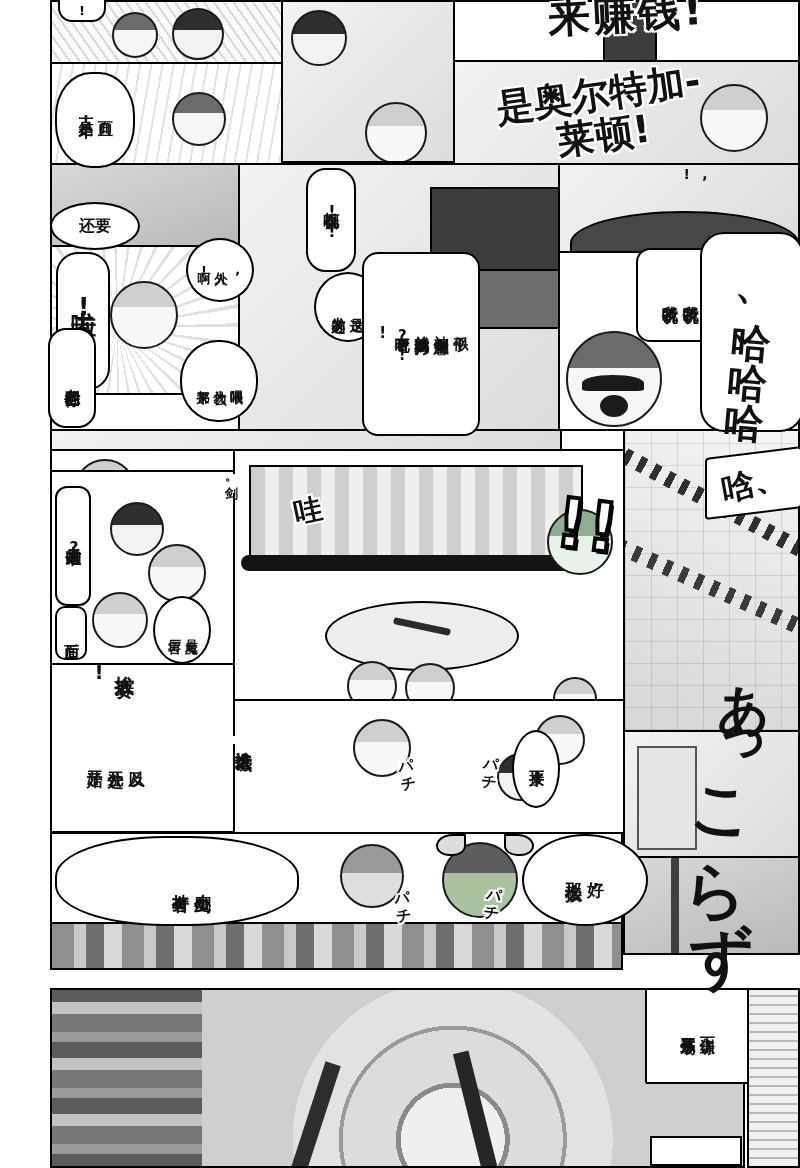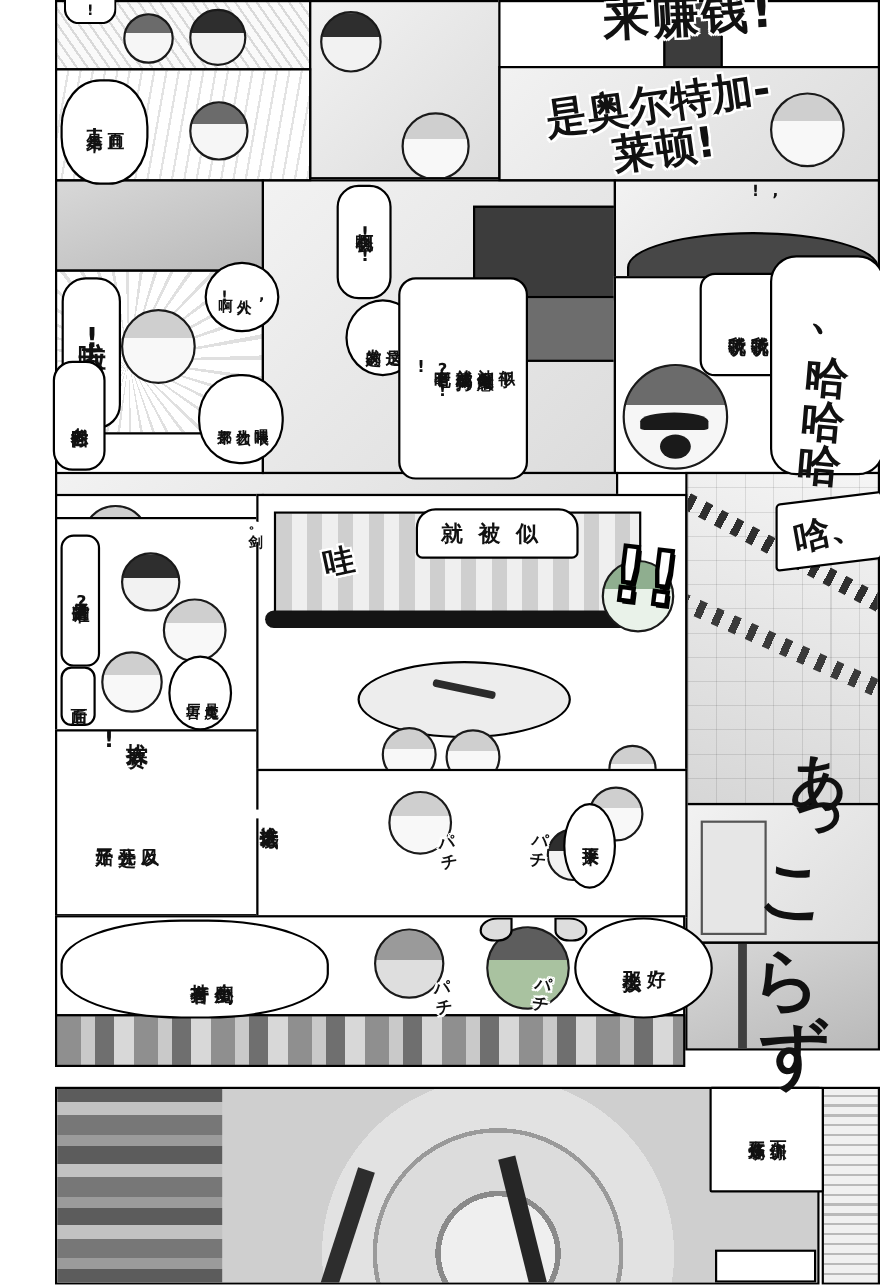--- a/index.html
+++ b/index.html
@@ -159,20 +159,23 @@
     <span class="vt" style="font-size:15px;">而且
 是第一个!</span>
   </div>
 
   <div class="ht sfx outline-w" style="left:548px;top:-14px;font-size:42px;letter-spacing:3px;transform:rotate(-3deg);">来赚钱!</div>
 
 
   <div class="ht sfx outline-w" style="left:446px;top:74px;width:310px;font-size:38px;line-height:1.08;text-align:center;transform:rotate(-8deg);">是奥尔特加-
 莱顿!</div>
 
+  <div class="bub" style="left:50px;top:202px;width:86px;height:44px;border-radius:50%;">
+    <span class="ht" style="font-size:16px;">还要</span>
+  </div>
 
   <div class="bub" style="left:56px;top:252px;width:50px;height:134px;border-radius:22px;">
     <span class="vt" style="font-size:25px;font-weight:900;">去啦!!</span>
   </div>
 
   <div class="bub" style="left:48px;top:328px;width:44px;height:96px;border-radius:18px;">
     <span class="vt" style="font-size:16px;">老爸你回</span>
   </div>
 
   <div class="bub" style="left:186px;top:238px;width:64px;height:60px;border-radius:50%;">
@@ -209,23 +212,20 @@
   <div class="bub" style="left:700px;top:232px;width:100px;height:196px;border-radius:24px;">
     <span class="vt sfx" style="font-size:40px;letter-spacing:0;line-height:1;transform:rotate(5deg);">哈、哈、哈</span>
   </div>
 
   <div class="bub" style="left:180px;top:340px;width:74px;height:78px;border-radius:48%;">
     <span class="vt" style="font-size:13px;">喂喂喂
 为什么
 都来了</span>
   </div>
 
-  <div class="bub" style="left:378px;top:462px;width:144px;height:42px;border-radius:18px 18px 6px 6px;">
-    <span class="ht" style="font-size:20px;font-weight:900;letter-spacing:14px;">就被似</span>
-  </div>
 
   <div class="ht sfx outline-w" style="left:294px;top:492px;font-size:28px;transform:rotate(-12deg);">哇</div>
 
   <div class="ht sfx" style="left:556px;top:486px;font-size:68px;color:#fff;-webkit-text-stroke:4px #000;text-shadow:3px 3px 0 #000;transform:rotate(7deg);position:absolute;">!!</div>
 
   <div class="bub" style="left:705px;top:452px;width:93px;height:58px;transform:skewY(-7deg);border-radius:4px;">
     <span class="ht sfx" style="font-size:32px;transform:rotate(-10deg);">唅、</span>
   </div>
 
   <div class="vt sfx" style="left:718px;top:648px;font-size:52px;letter-spacing:0;line-height:1;">あっ</div>

